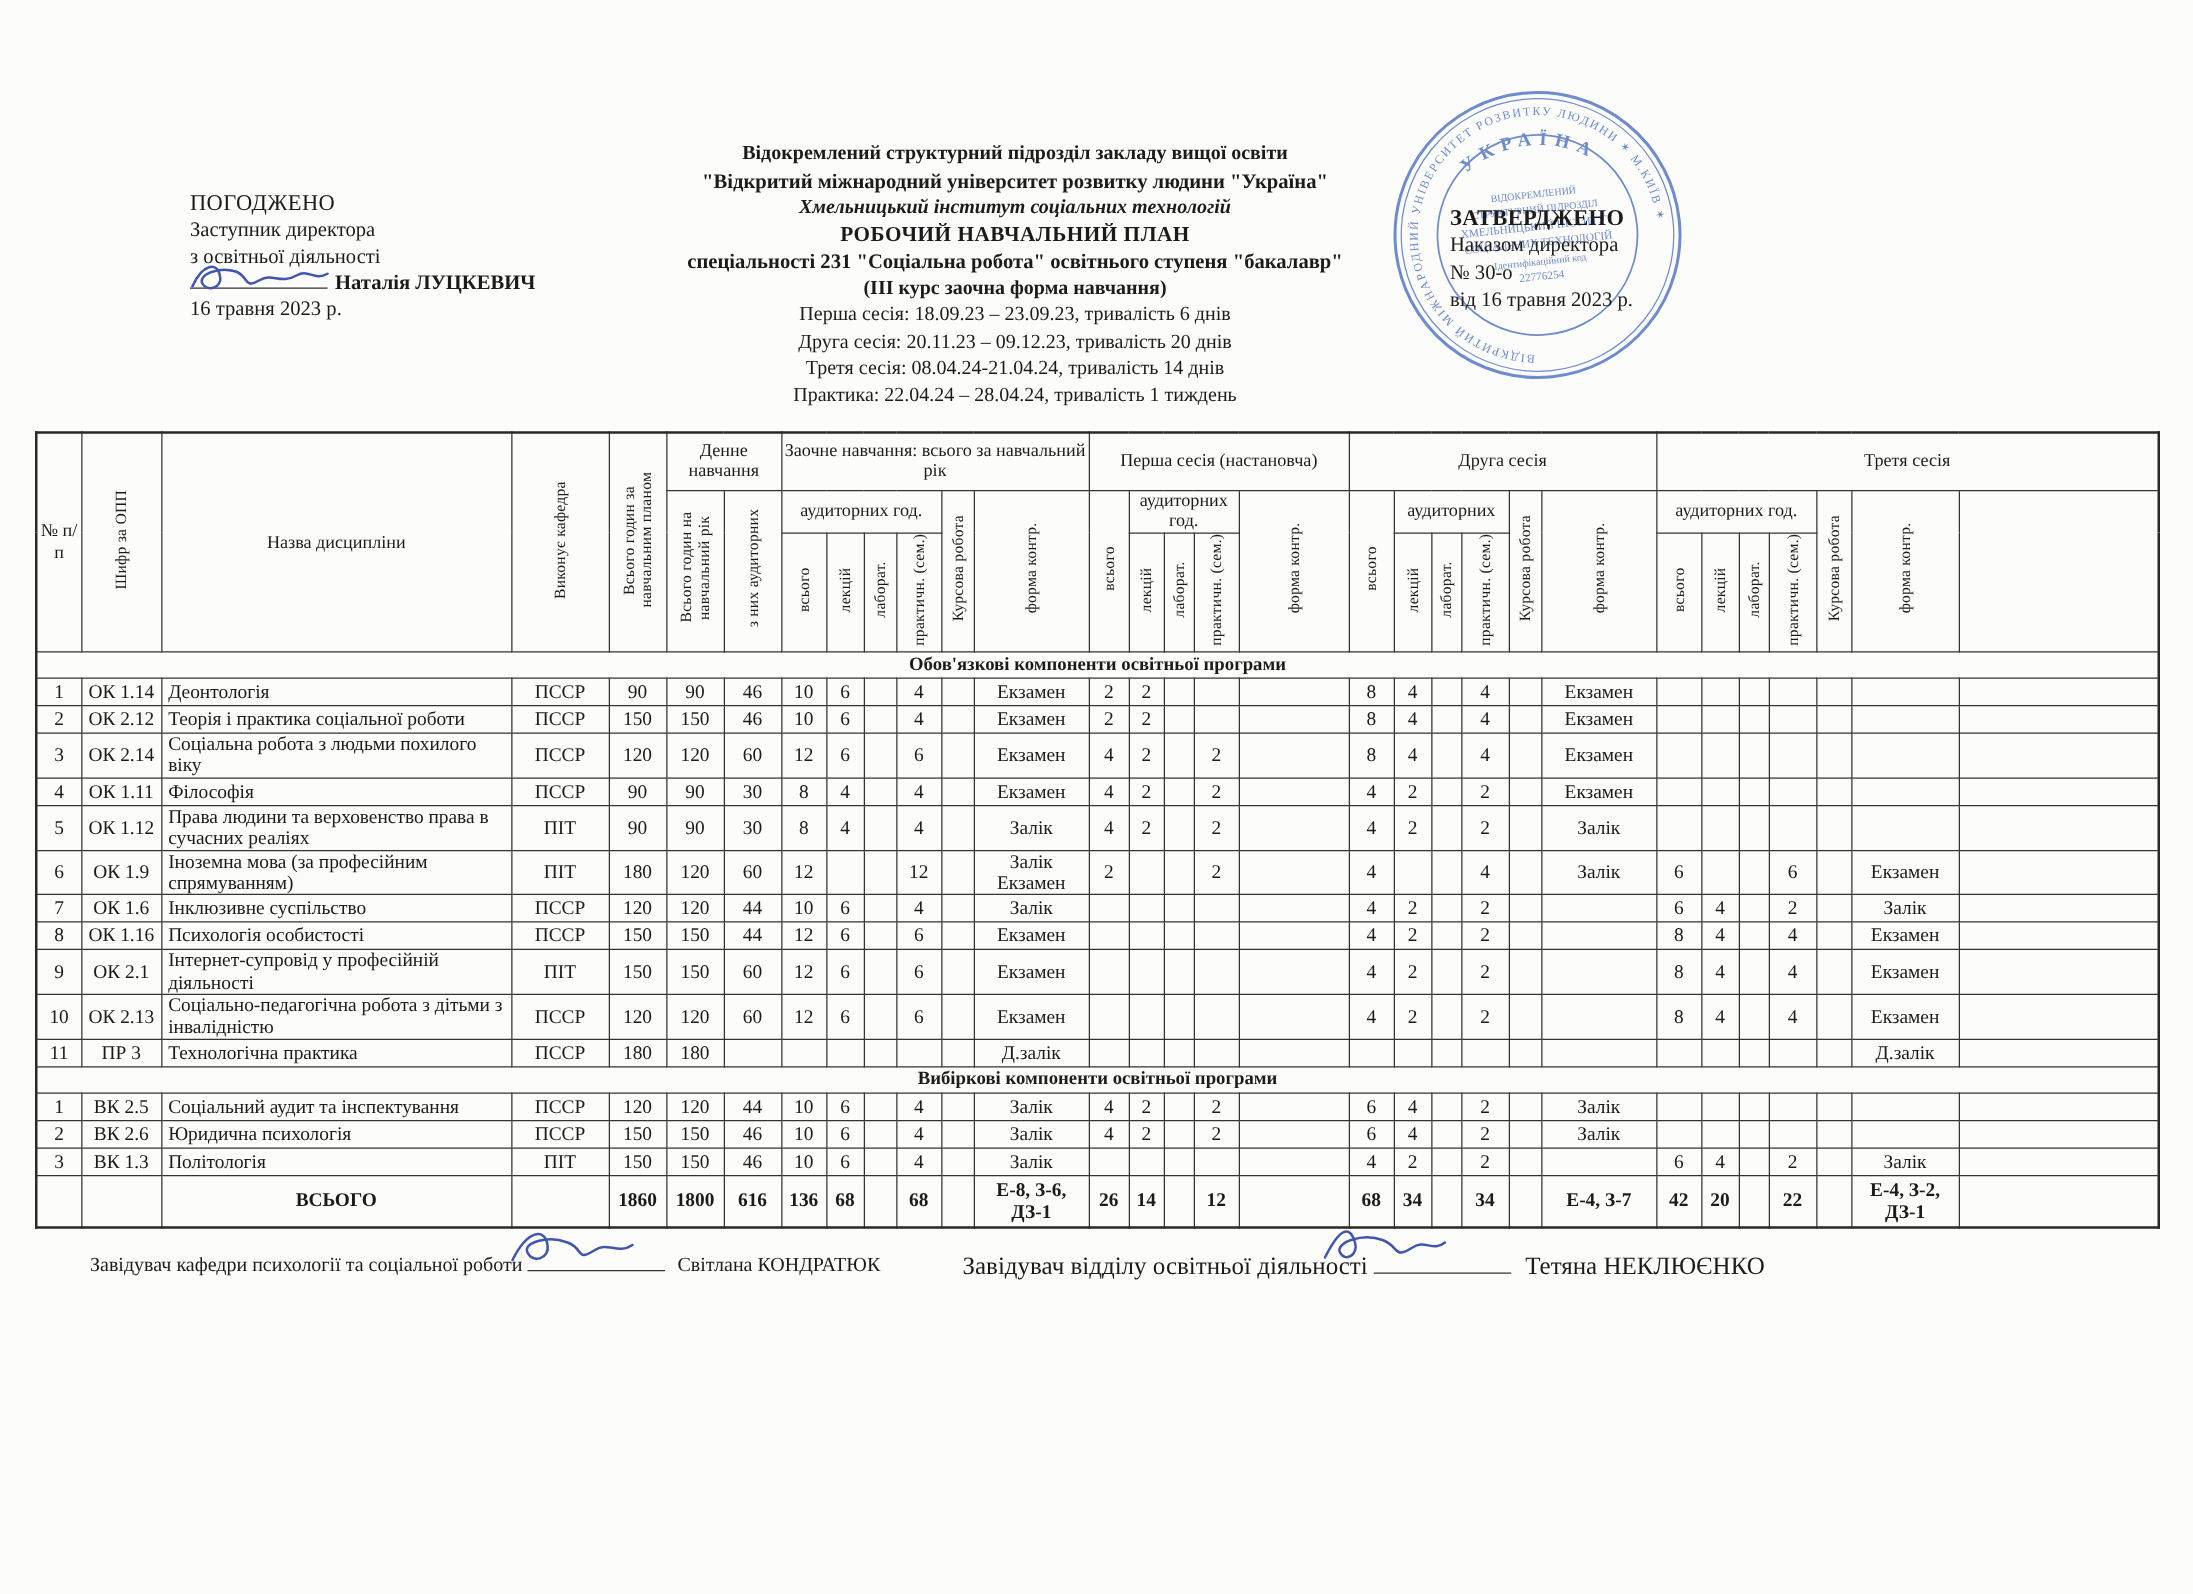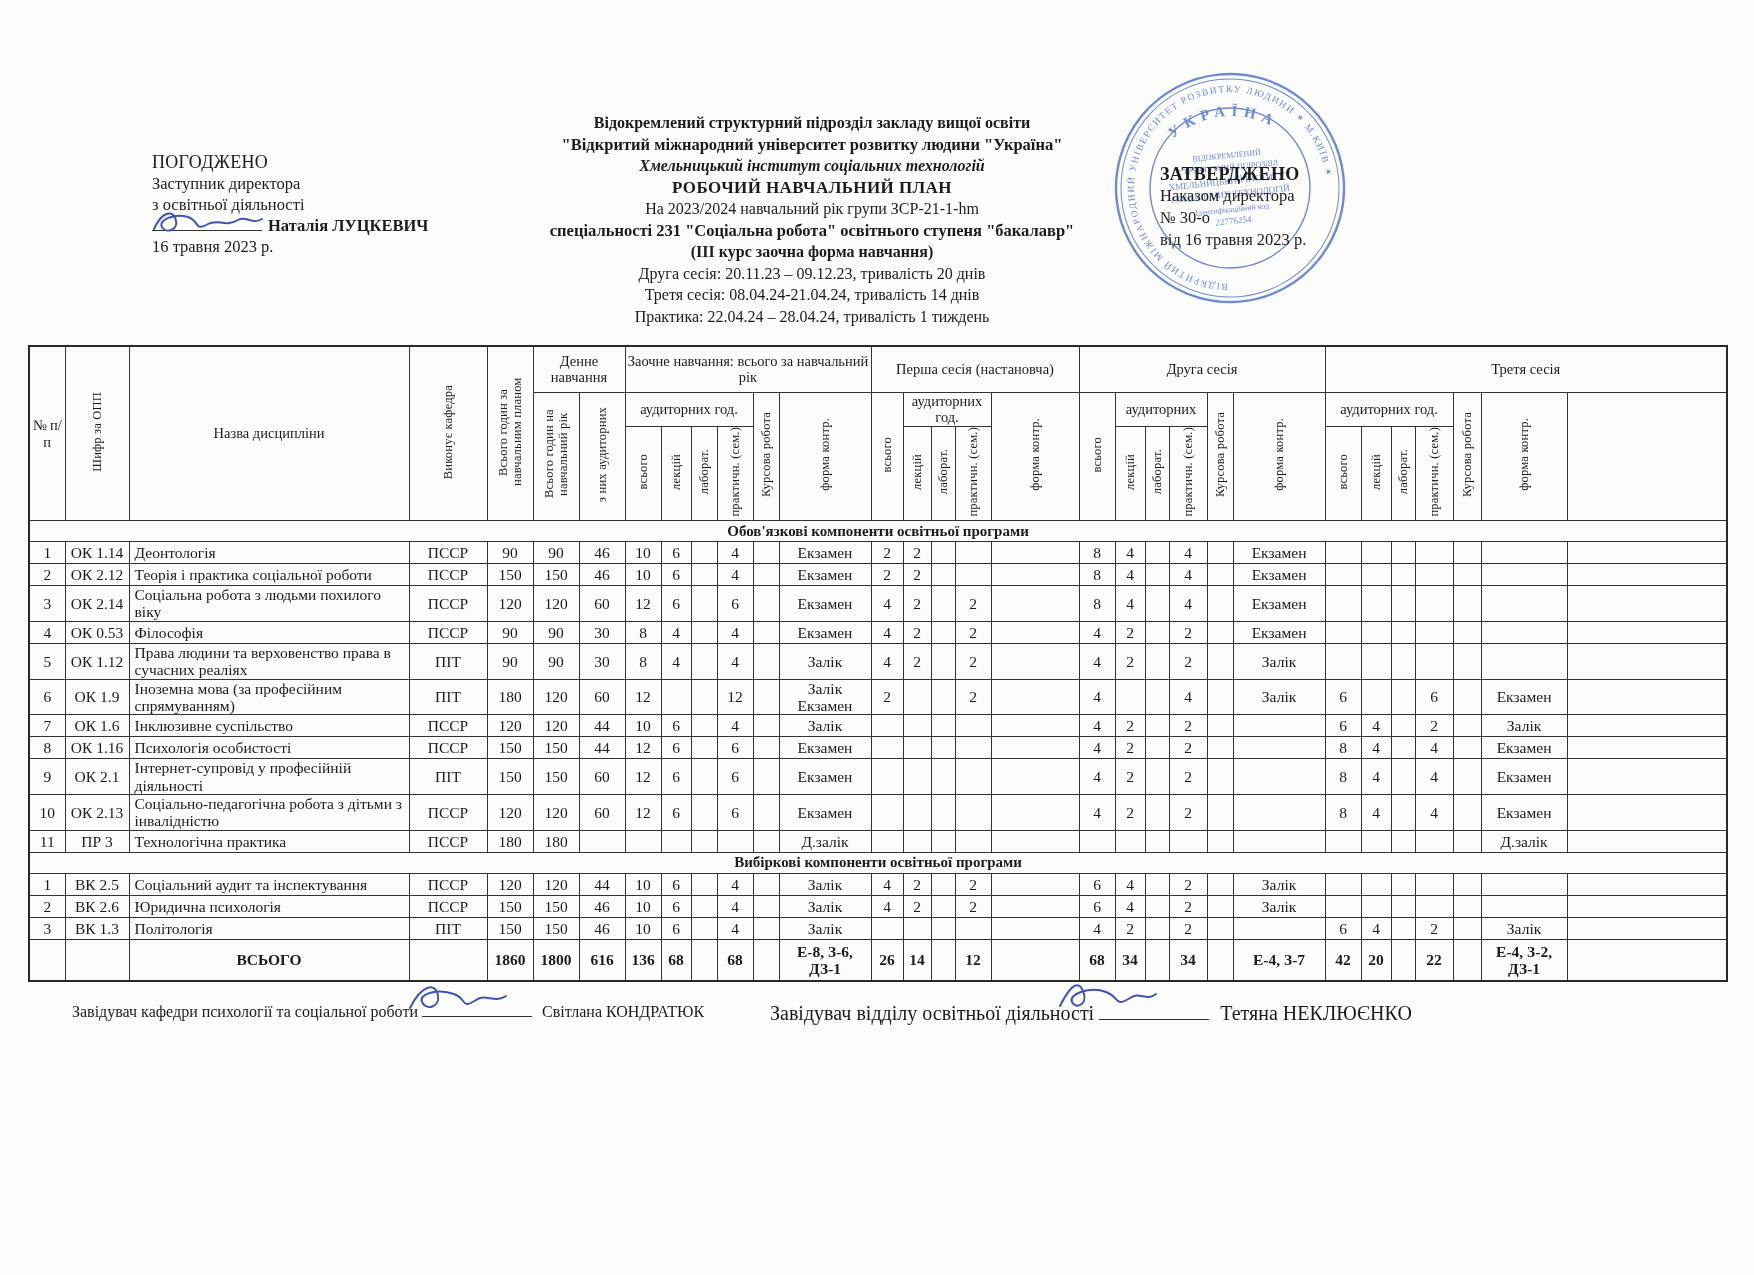--- a/index.html
+++ b/index.html
@@ -104,23 +104,23 @@
   <div>Наказом директора</div>
   <div>№ 30-о</div>
   <div>від 16 травня 2023 р.</div>
 </div>
 
 <div class="abs center-header">
   <div class="ch-b">Відокремлений структурний підрозділ закладу вищої освіти</div>
   <div class="ch-b2">"Відкритий міжнародний університет розвитку людини "Україна"</div>
   <div class="ch-bi">Хмельницький інститут соціальних технологій</div>
   <div class="ch-t">РОБОЧИЙ НАВЧАЛЬНИЙ ПЛАН</div>
-  <div class="ch-r">На 2023/2024 навчальний рік групи ЗСР-21-1-hm</div>
   <div class="ch-b2">спеціальності 231 "Соціальна робота" освітнього ступеня "бакалавр"</div>
   <div class="ch-b">(ІІІ курс заочна форма навчання)</div>
+  <div class="ch-r">Перша сесія: 18.09.23 – 23.09.23, тривалість 6 днів</div>
   <div class="ch-r">Друга сесія: 20.11.23 – 09.12.23, тривалість 20 днів</div>
   <div class="ch-r">Третя сесія: 08.04.24-21.04.24, тривалість 14 днів</div>
   <div class="ch-r">Практика: 22.04.24 – 28.04.24, тривалість 1 тиждень</div>
 </div>
 
 <div class="abs plan-table-wrap">
 <table>
   <colgroup>
     <col style="width:36px">
         <col style="width:64px">
@@ -300,21 +300,21 @@
           <td></td>
           <td></td>
           <td></td>
           <td></td>
           <td></td>
           <td></td>
           <td></td>
         </tr>
         <tr>
           <td>4</td>
-          <td>ОК 0.53</td>
+          <td>ОК 1.11</td>
           <td class="name-cell">Філософія</td>
           <td>ПССР</td>
           <td>90</td>
           <td>90</td>
           <td>30</td>
           <td>8</td>
           <td>4</td>
           <td></td>
           <td>4</td>
           <td></td>

